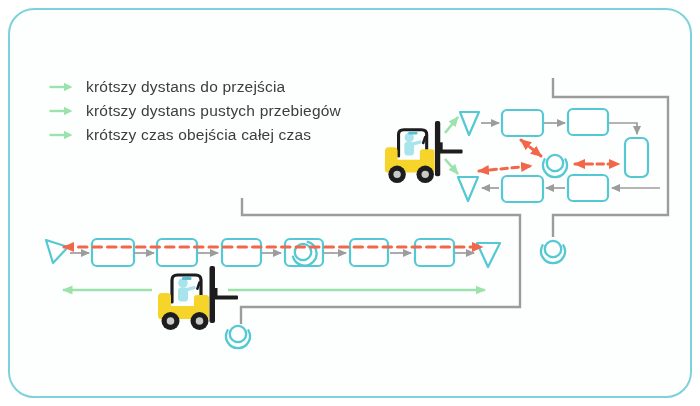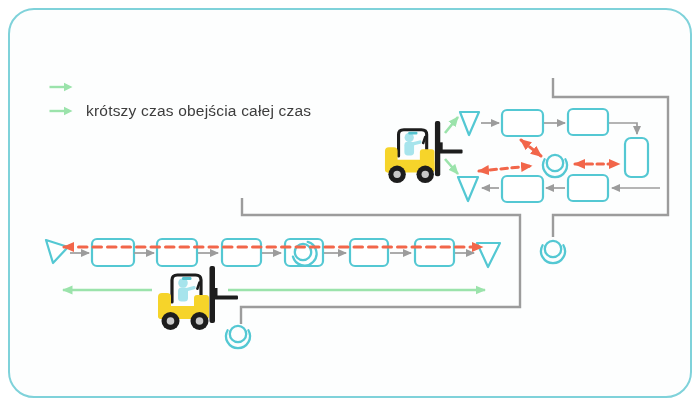--- a/index.html
+++ b/index.html
@@ -37,20 +37,28 @@
 <body>
 
 <div class="frame"></div>
 
 <div class="legend">
   <div class="legend-row">
     <svg width="24" height="10" viewBox="0 0 24 10">
       <line x1="0.5" y1="5" x2="16" y2="5" style="stroke:var(--green,#9be3ab);stroke-width:2.4"></line>
       <polygon points="15,0.8 23.5,5 15,9.2" style="fill:var(--green,#9be3ab)"></polygon>
     </svg>
+    <span class="legend-label">krótszy dystans do przejścia</span>
+  </div>
+  <div class="legend-row">
+    <svg width="24" height="10" viewBox="0 0 24 10">
+      <line x1="0.5" y1="5" x2="16" y2="5" style="stroke:var(--green,#9be3ab);stroke-width:2.4"></line>
+      <polygon points="15,0.8 23.5,5 15,9.2" style="fill:var(--green,#9be3ab)"></polygon>
+    </svg>
+    <span class="legend-label">krótszy dystans pustych przebiegów</span>
   </div>
   <div class="legend-row">
     <svg width="24" height="10" viewBox="0 0 24 10">
       <line x1="0.5" y1="5" x2="16" y2="5" style="stroke:var(--green,#9be3ab);stroke-width:2.4"></line>
       <polygon points="15,0.8 23.5,5 15,9.2" style="fill:var(--green,#9be3ab)"></polygon>
     </svg>
     <span class="legend-label">krótszy czas obejścia całej czas</span>
   </div>
 </div>
 

